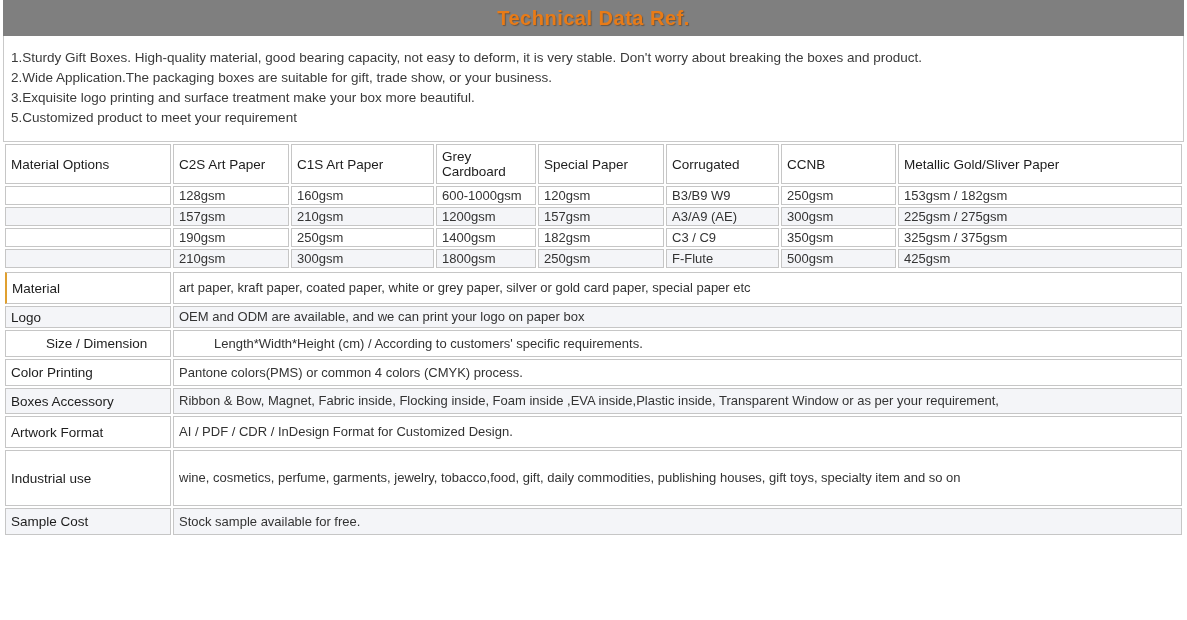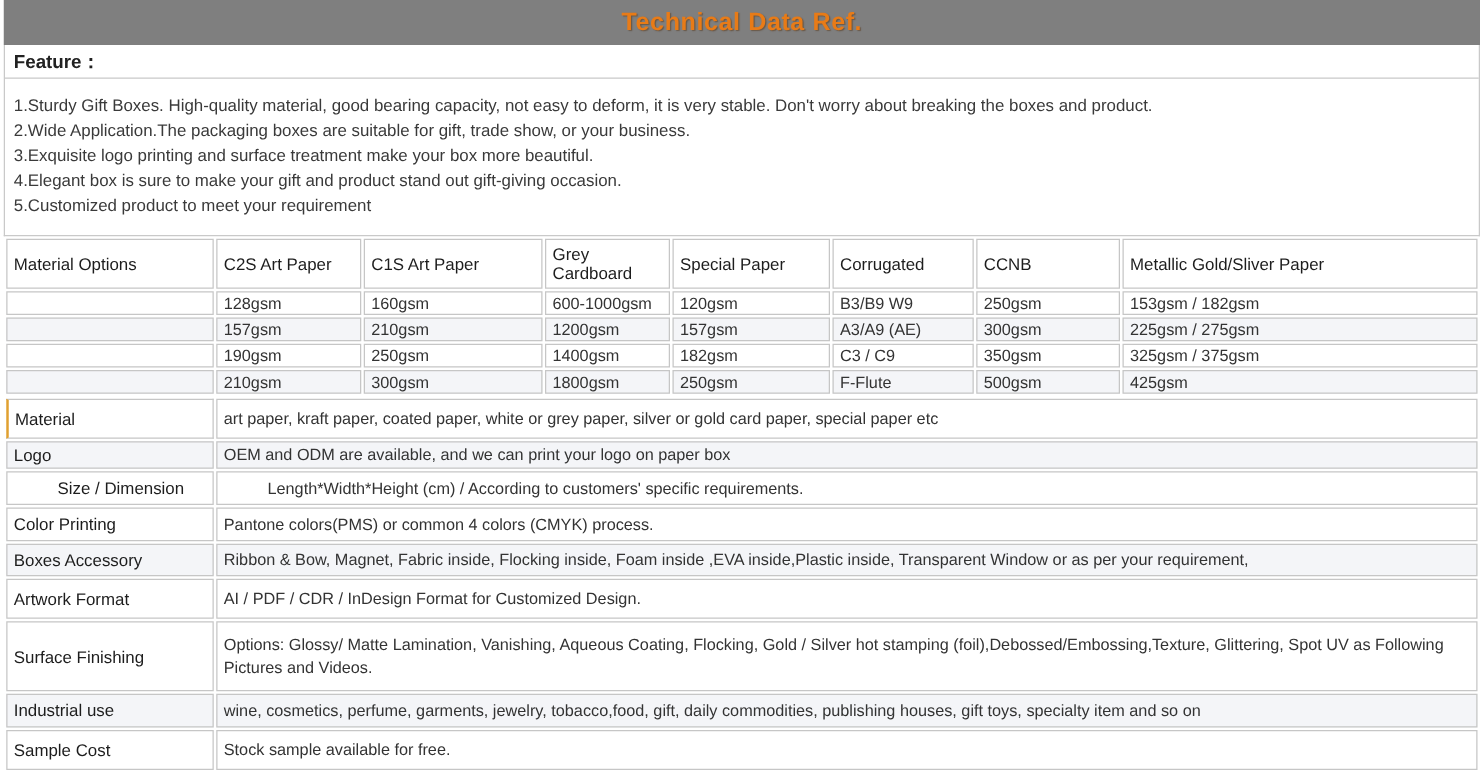--- a/index.html
+++ b/index.html
@@ -71,26 +71,24 @@
 </head>
 <body>
 
 <div class="frame">
 
   <div class="banner">
     <span class="banner-title">Technical Data Ref.</span>
   </div>
 
   <div class="feature-box">
-    <div class="feature-head">Feature：</div>
     <ul class="feature-list" id="feature-list">
         <li>1.Sturdy Gift Boxes. High-quality material, good bearing capacity, not easy to deform, it is very stable. Don't worry about breaking the boxes and product.</li>
         <li>2.Wide Application.The packaging boxes are suitable for gift, trade show, or your business.</li>
         <li>3.Exquisite logo printing and surface treatment make your box more beautiful.</li>
-        <li>4.Elegant box is sure to make your gift and product stand out gift-giving occasion.</li>
         <li>5.Customized product to meet your requirement</li>
       </ul>
   </div>
 
   <table class="spec-table">
     <colgroup>
       <col style="width:166px">
         <col style="width:116px">
         <col style="width:143px">
       <col style="width:100px">
@@ -179,24 +177,20 @@
         </tr>
         <tr>
           <td class="lbl">Boxes Accessory</td>
           <td class="val">Ribbon &amp; Bow, Magnet, Fabric inside, Flocking inside, Foam inside ,EVA inside,Plastic inside, Transparent Window or as per your requirement,</td>
         </tr>
         <tr>
           <td class="lbl">Artwork Format</td>
           <td class="val">AI / PDF / CDR / InDesign Format for Customized Design.</td>
         </tr>
         <tr>
-          <td class="lbl">Surface Finishing</td>
-          <td class="val">Options: Glossy/ Matte Lamination, Vanishing, Aqueous Coating, Flocking, Gold / Silver hot stamping (foil),Debossed/Embossing,Texture, Glittering, Spot UV as Following Pictures and Videos.</td>
-        </tr>
-        <tr>
           <td class="lbl">Industrial use</td>
           <td class="val">wine, cosmetics, perfume, garments, jewelry, tobacco,food, gift, daily commodities, publishing houses, gift toys, specialty item and so on</td>
         </tr>
         <tr>
           <td class="lbl">Sample Cost</td>
           <td class="val">Stock sample available for free.</td>
         </tr>
       </tbody>
   </table>
 

